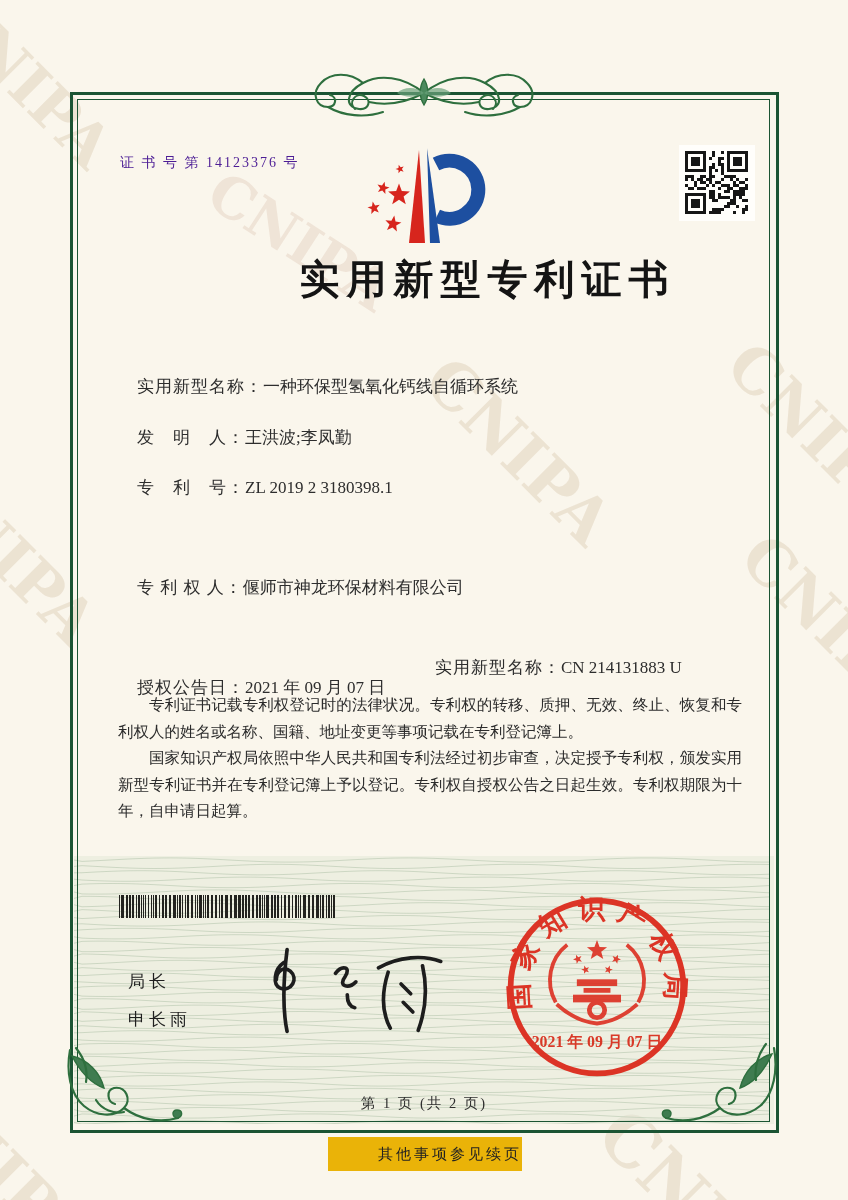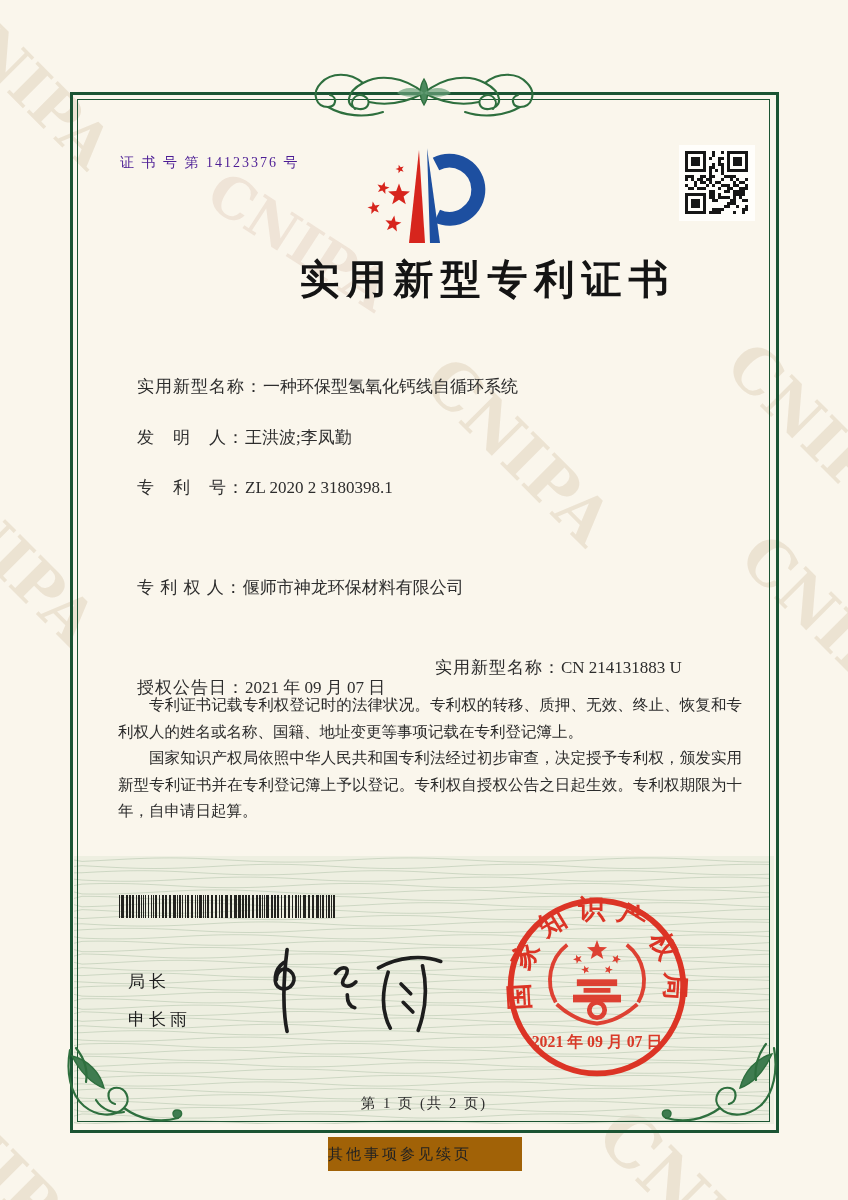--- a/index.html
+++ b/index.html
@@ -41,21 +41,21 @@
   
   .sig-label{position:absolute;left:128px;font-size:17px;letter-spacing:4px;color:#1f1f1f;}
   .sig-svg{position:absolute;left:243px;top:938px;}
   .sig-svg path{fill:none;stroke:#1d1d1d;stroke-width:3.4;stroke-linecap:round;stroke-linejoin:round;}
   
   .seal{position:absolute;left:501px;top:891px;opacity:.95;}
   
   .pagefoot{position:absolute;left:70px;top:1094px;width:708px;text-align:center;
             font-size:14.5px;letter-spacing:2px;color:#2e2e2e;}
   .notebox{position:absolute;left:328px;top:1137px;width:194px;height:34px;line-height:34px;
-           background:#a16207;text-align:left;font-size:15px;letter-spacing:3px;color:#222;}
+           background:#eab308;text-align:right;font-size:15px;letter-spacing:3px;color:#222;}
 </style>
 </head>
 <body>
 
 <div class="page">
 
   <span class="wm" style="left:-28px;top:-22px;font-size:60px;transform:rotate(45deg)">CNIPA</span>
   <span class="wm" style="left:232px;top:158px;font-size:56px;transform:rotate(33deg);color:rgba(214,186,166,.30)">CNIPA</span>
   <span class="wm" style="left:463px;top:342px;font-size:64px;transform:rotate(45deg)">CNIPA</span>
   <span class="wm" style="left:764px;top:328px;font-size:62px;transform:rotate(45deg)">CNIPA</span>
@@ -387,21 +387,21 @@
 
   <div class="title">实用新型专利证书</div>
 
   <div class="row" style="top:355px">
     <span class="lab">实用新型名称：</span><span class="val">一种环保型氢氧化钙线自循环系统</span>
   </div>
   <div class="row" style="top:406px">
     <span class="lab">发　明　人：</span><span class="val">王洪波;李凤勤</span>
   </div>
   <div class="row" style="top:456px">
-    <span class="lab">专　利　号：</span><span class="val">ZL 2020 2 3180398.1</span>
+    <span class="lab">专　利　号：</span><span class="val">ZL 2019 2 3180398.1</span>
   </div>
   <div class="row" style="top:556px">
     <span class="lab">专 利 权 人：</span><span class="val">偃师市神龙环保材料有限公司</span>
   </div>
   <div class="row" style="top:656px;width:660px">
     <span><span class="lab">授权公告日：</span><span class="val">2021 年 09 月 07 日</span></span>
     <span class="pair2"><span class="lab">实用新型名称：</span><span class="val">CN 214131883 U</span></span>
   </div>
 
   <div class="bodytxt">

